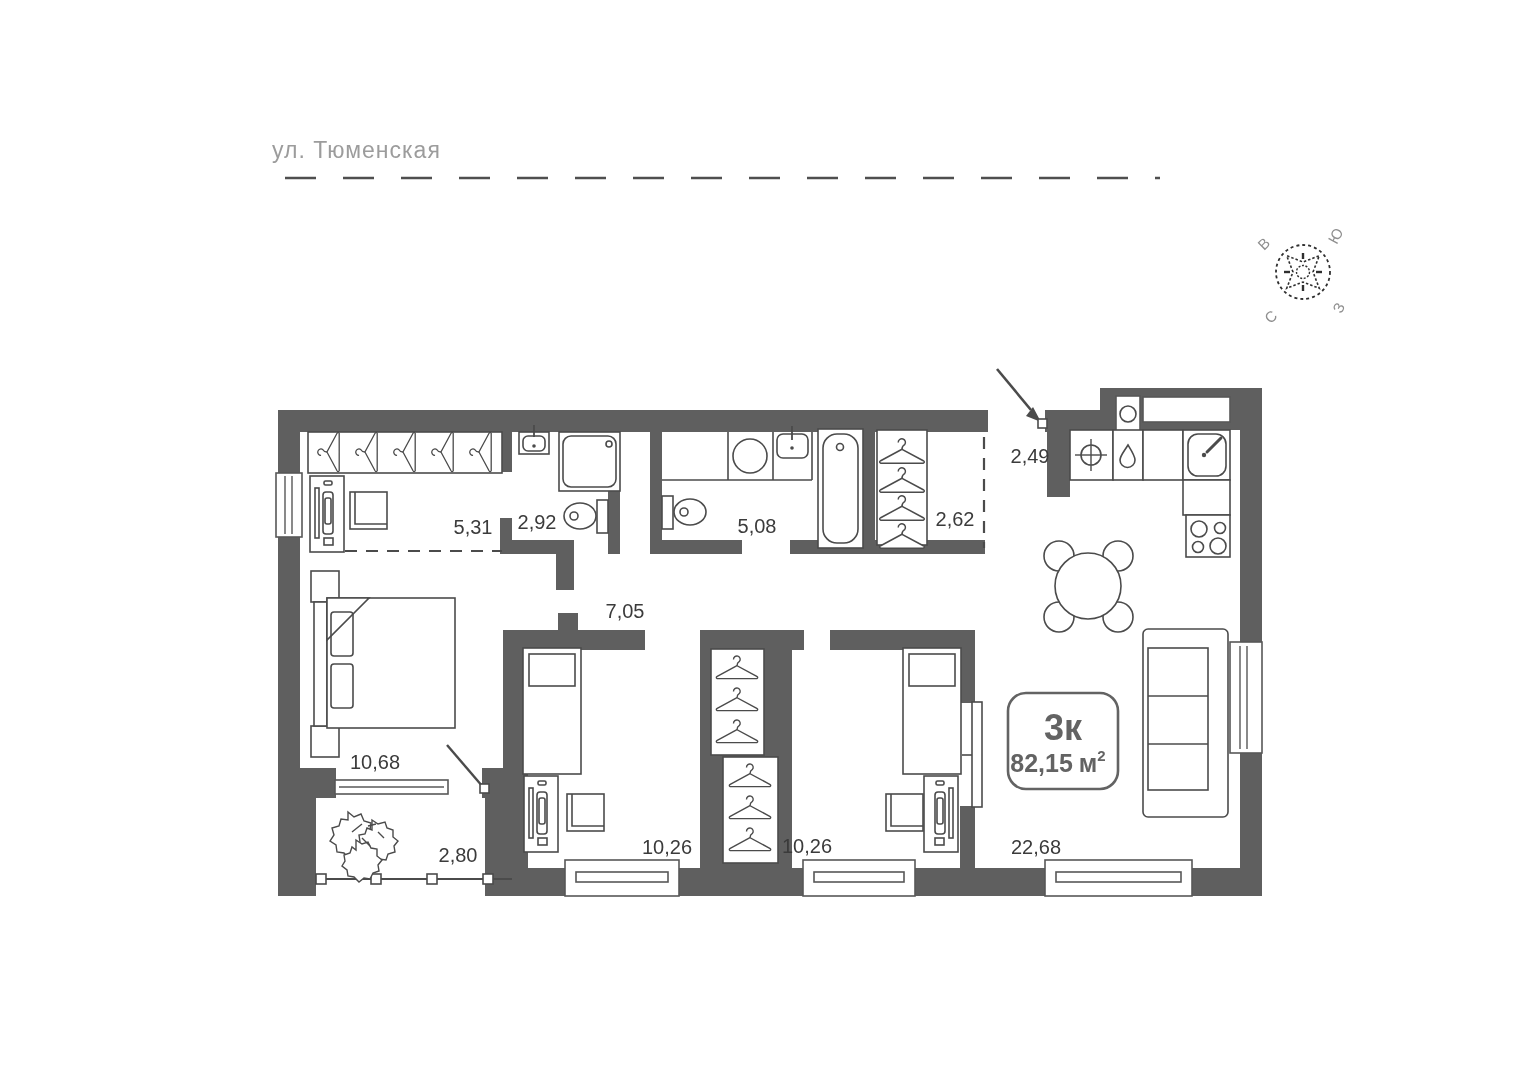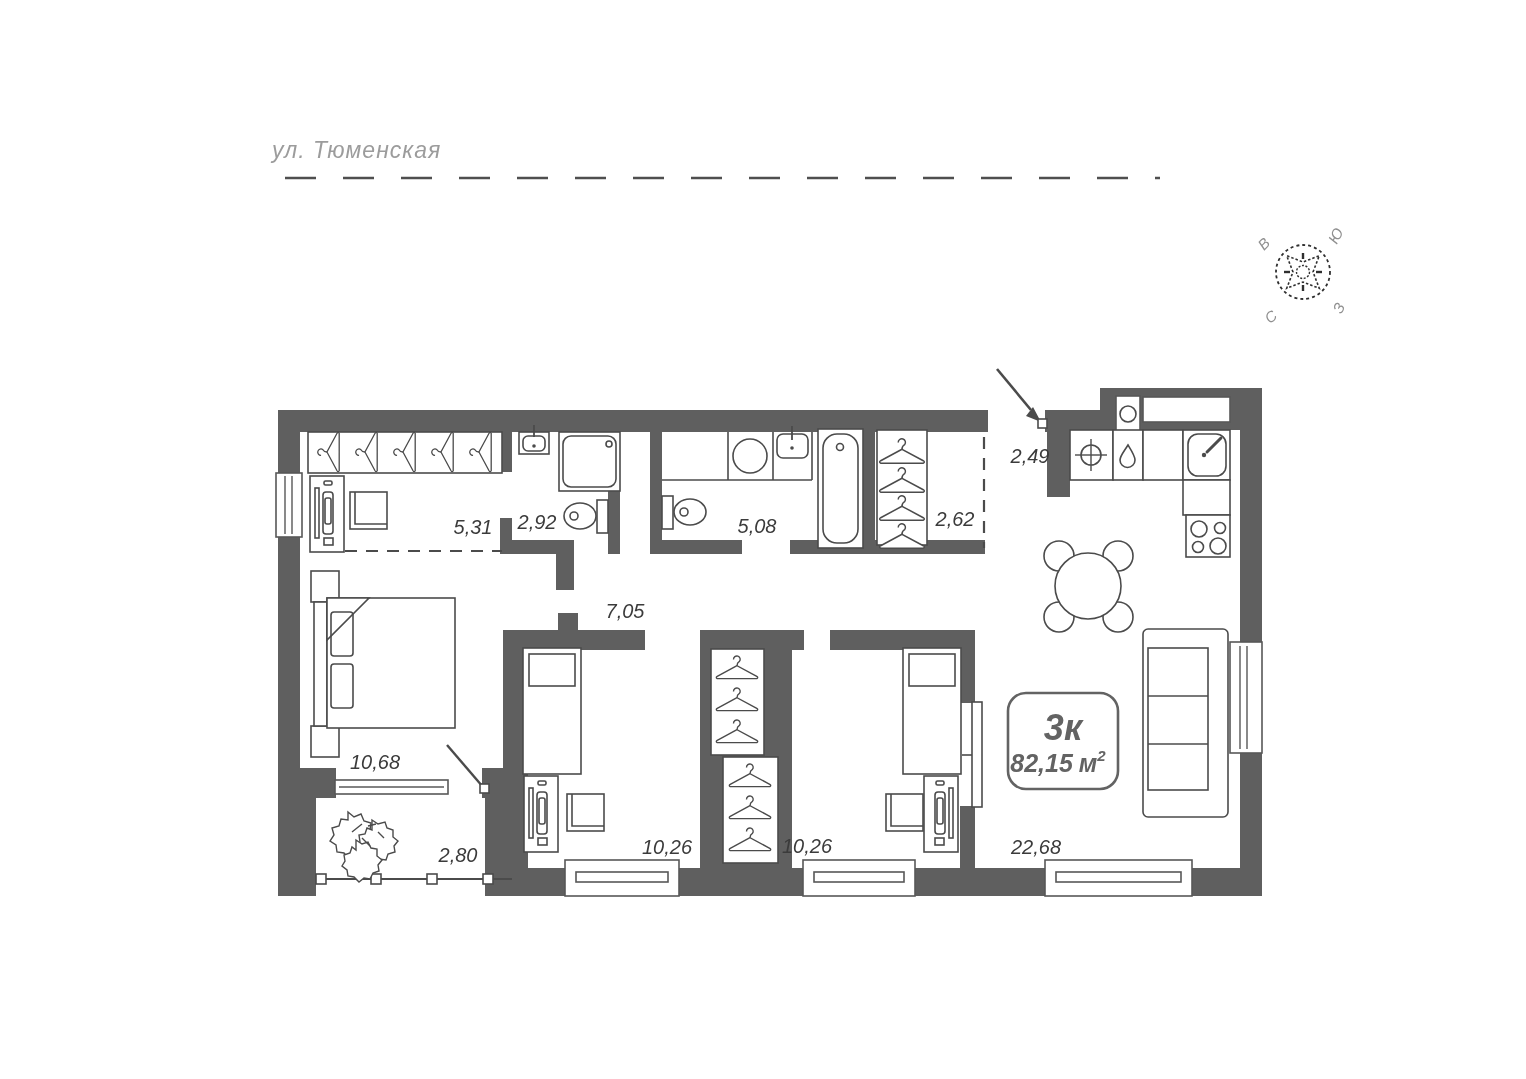--- a/index.html
+++ b/index.html
@@ -1,17 +1,17 @@
 <!DOCTYPE html>
 <html><head>
 <meta charset="utf-8">
 <style>
   html,body{margin:0;padding:0;background:#ffffff;}
   .canvas{position:relative;width:1526px;height:911px;background:#fff;overflow:hidden;
-          font-family:"Liberation Sans", sans-serif;font-style:italic;}
+          font-family:"Liberation Sans", sans-serif;}
   svg text{font-family:"Liberation Sans", sans-serif;}
   .room-label{font-size:20px;fill:#3b3b3b;text-anchor:middle;}
   .street-label{font-size:23px;fill:#9c9c9c;letter-spacing:1px;}
   .compass-letter{font-size:15px;fill:#8f8f8f;text-anchor:middle;}
   .badge-type{font-size:36px;font-weight:bold;fill:#636363;text-anchor:middle;}
   .badge-area{font-size:25px;font-weight:bold;fill:#636363;text-anchor:middle;}
   .wall{fill:#5f5f5f;}
   .thin{stroke:#4b4b4b;stroke-width:1.6;fill:#ffffff;}
   .thinN{stroke:#4b4b4b;stroke-width:1.6;fill:none;}
   .winbox{stroke:#585858;stroke-width:1.6;fill:#ffffff;}

